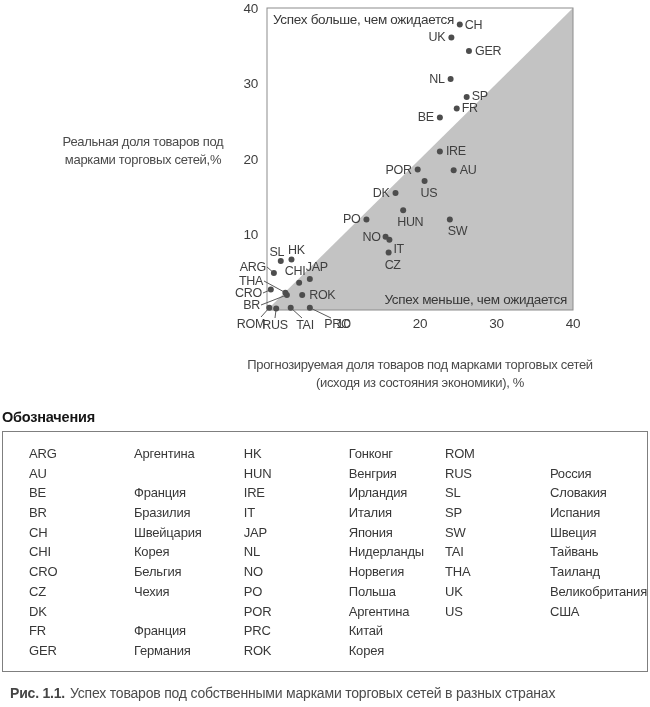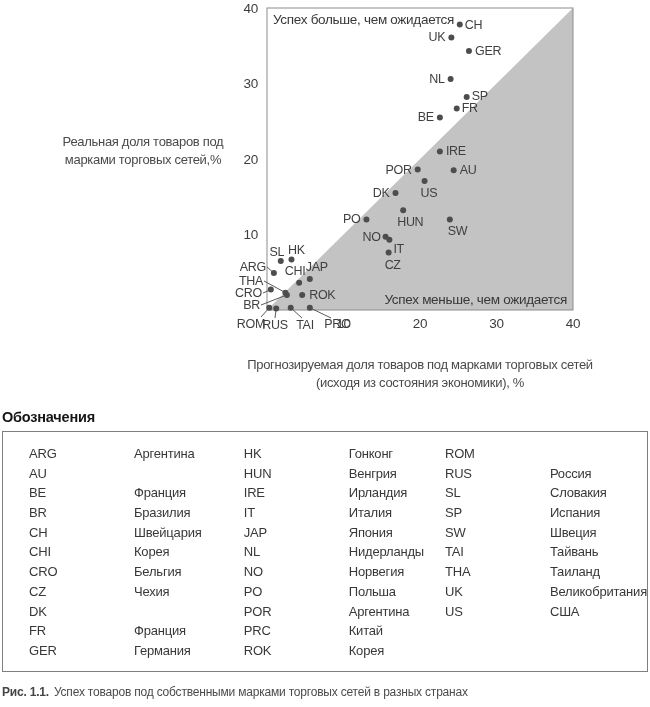--- a/index.html
+++ b/index.html
@@ -20,21 +20,21 @@
     box-sizing:border-box;width:646px;border:1.5px solid #7f7f7f;
     display:flex;padding:12px 0 10px 26px;background:#fff;
   }
   .legend-col{display:block;}
   .legend-col.col0{width:222px;}
   .legend-col.col1{width:208px;}
   .legend-col.col2{flex:1;}
   .legend-row{display:flex;height:19.7px;line-height:19.7px;font-size:13px;color:#383838;letter-spacing:-0.2px;}
   .legend-code{width:66px;flex:none;}
   .legend-name{flex:1;margin-left:39px;}
-  .caption{margin:13px 0 0 0;padding-left:2px;font-size:12px;color:#4c4c4c;letter-spacing:-0.2px;}
+  .caption{margin:13px 0 0 8px;padding-left:2px;font-size:14px;color:#4c4c4c;letter-spacing:-0.2px;}
   .caption b{margin-right:5px;color:#454545;}
 </style>
 </head>
 <body>
 
 <div id="chart-wrap">
   <svg id="plot" width="650" height="400" viewBox="0 0 650 400">
     <g id="bg">
         <polygon points="267,310 573,8 573,310" fill="#c3c3c3"></polygon>
         <rect x="267" y="8" width="306" height="302" fill="none" stroke="#8c8c8c" stroke-width="1"></rect>

